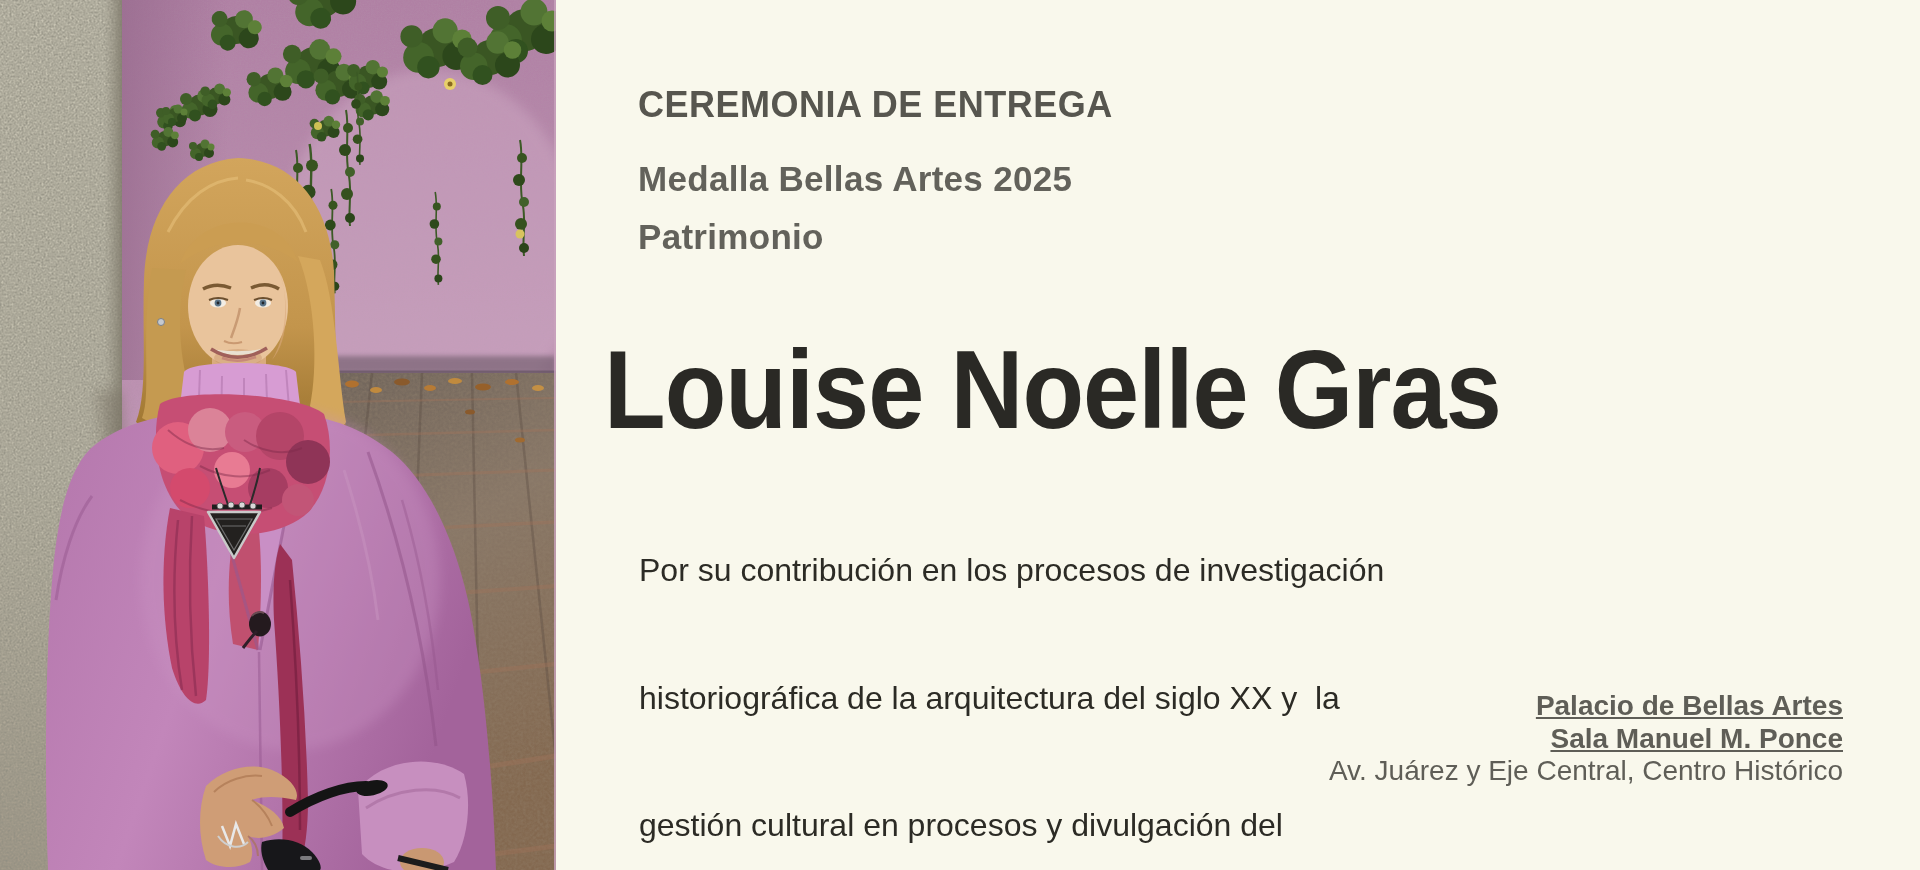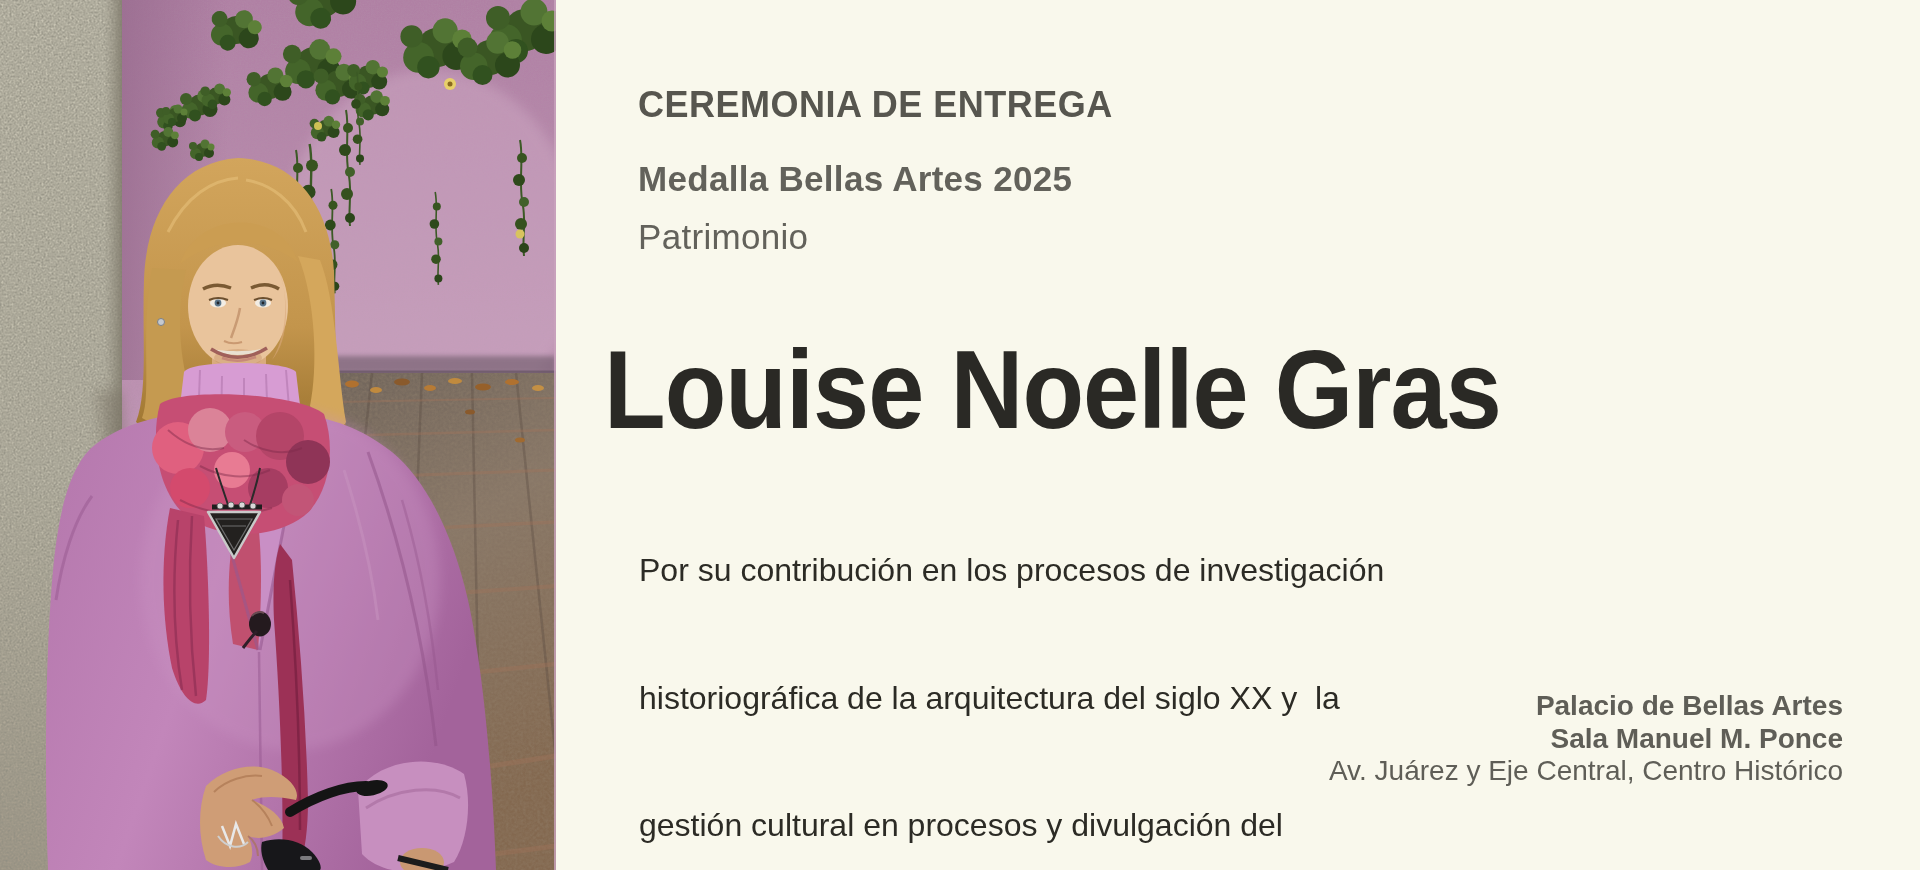--- a/index.html
+++ b/index.html
@@ -6,32 +6,32 @@
   body{font-family:"Liberation Sans","DejaVu Sans",sans-serif;background:#f9f8ec;}
   .stage{position:relative;width:1920px;height:870px;background:#f9f8ec;}
   .photo{position:absolute;left:0;top:0;width:556px;height:870px;overflow:hidden;}
   .photo svg{display:block;}
   .content{position:absolute;left:0;top:0;width:1920px;height:870px;}
   .kicker{position:absolute;left:638px;top:84px;font-size:36px;font-weight:700;
           letter-spacing:.5px;color:#57564f;}
   .award{position:absolute;left:638px;top:150px;font-size:35px;line-height:58px;
          letter-spacing:.3px;color:#63625b;}
   .award-title{font-weight:700;}
-  .award-category{font-weight:400;}
+  .award-category{font-weight:700;}
   .name-wrap{position:absolute;left:604px;top:334px;}
   .honoree{margin:0;font-size:112px;line-height:1.0;font-weight:700;color:#2a2925;
            white-space:nowrap;transform:scaleX(0.90);transform-origin:left top;
            letter-spacing:-1px;}
   .citation{position:absolute;left:639px;top:464px;font-size:32px;line-height:42.5px;
             color:#2c2b25;white-space:pre-wrap;}
   .schedule{position:absolute;left:638px;top:690px;font-size:37px;line-height:55px;color:#6a6962;}
   .schedule .b{font-weight:700;}
   .venue{position:absolute;right:77px;top:690px;text-align:right;font-size:28px;
          line-height:32.5px;color:#5f5e57;}
-  .venue .b{font-weight:700;}
+  .venue .b{font-weight:700;text-decoration:underline;}
 </style>
 </head>
 <body>
 
 <div class="stage">
 
   <div class="photo" aria-label="Louise Noelle Gras leaning against a stone column in front of a pink wall with hanging ivy, wearing an orchid-pink wool coat, pink turtleneck, crinkled pink scarf and triangular silver pendant, holding black eyeglasses">
     <svg width="556" height="870" viewBox="0 0 556 870" xmlns="http://www.w3.org/2000/svg">
       <defs>
         <linearGradient id="wallGrad" x1="0" y1="0" x2="0" y2="1">

